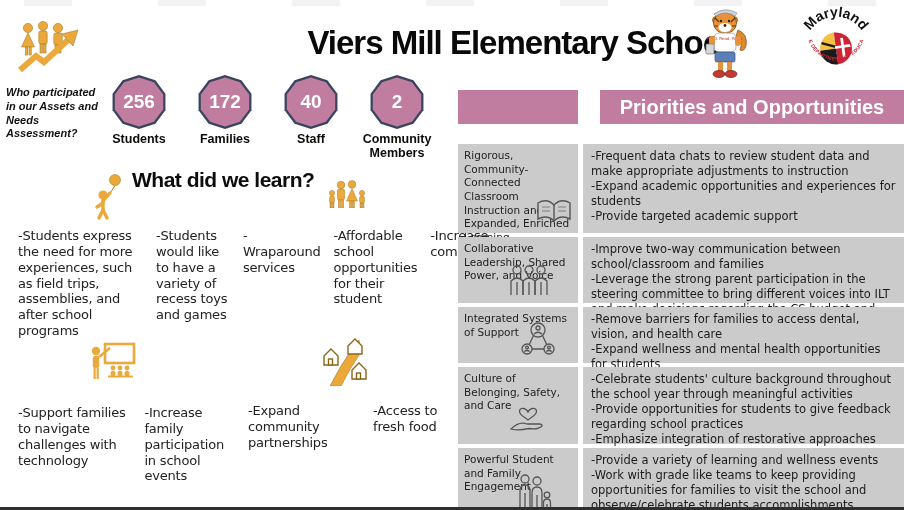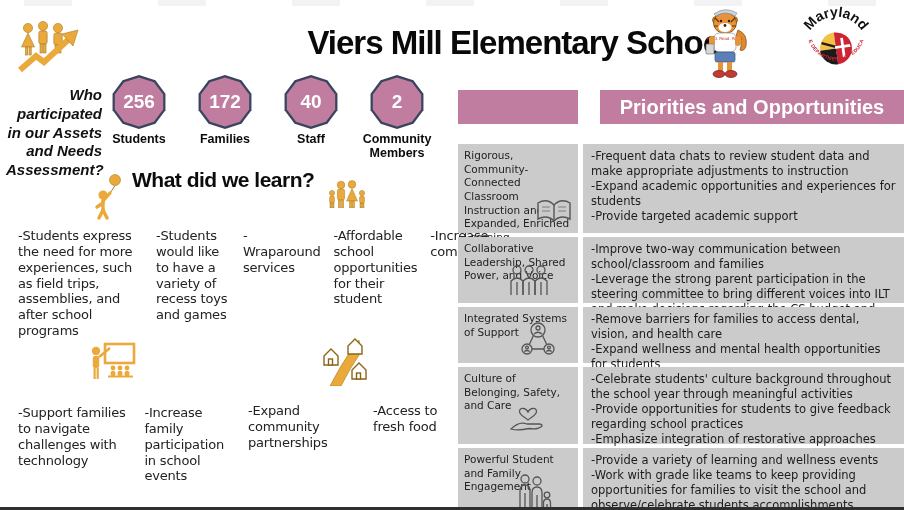--- a/index.html
+++ b/index.html
@@ -12,23 +12,23 @@
 
   
   .title{position:absolute;left:170px;top:24px;width:560px;text-align:right;
          font-family:"Liberation Sans",sans-serif;font-weight:800;font-size:33px;
          letter-spacing:-1px;color:#090909;}
   .people-growth{position:absolute;left:16px;top:20px;}
   .mascot{position:absolute;left:694px;top:6px;}
   .md-logo{position:absolute;left:790px;top:6px;}
 
   
-  .who-question{position:absolute;left:6px;top:86px;width:96px;text-align:right;
+  .who-question{position:absolute;left:6px;top:86px;width:96px;text-align:left;
       font-family:"Liberation Sans",sans-serif;font-weight:700;font-style:italic;
-      font-size:15px;line-height:1.25;color:#111;}
+      font-size:11px;line-height:1.25;color:#111;}
   .stats-row{position:absolute;left:96px;top:74px;display:flex;}
   .stat{width:86px;display:flex;flex-direction:column;align-items:center;}
   .dec-outer{width:58px;height:56px;background:#39455e;display:flex;align-items:center;justify-content:center;
       clip-path:polygon(50% 2%,21.8% 11.2%,4.4% 35.2%,4.4% 64.8%,21.8% 88.8%,50% 98%,78.2% 88.8%,95.6% 64.8%,95.6% 35.2%,78.2% 11.2%);}
   .dec-inner{width:53px;height:51px;background:#c07da0;display:flex;align-items:center;justify-content:center;
       clip-path:polygon(50% 2%,21.8% 11.2%,4.4% 35.2%,4.4% 64.8%,21.8% 88.8%,50% 98%,78.2% 88.8%,95.6% 64.8%,95.6% 35.2%,78.2% 11.2%);
       color:#fff;font-family:"Liberation Sans",sans-serif;font-weight:800;font-size:19px;}
   .stat-label{margin-top:3px;font-family:"Liberation Sans",sans-serif;font-weight:700;
       font-size:12.5px;line-height:1.1;text-align:center;color:#0c0c0c;}
 

